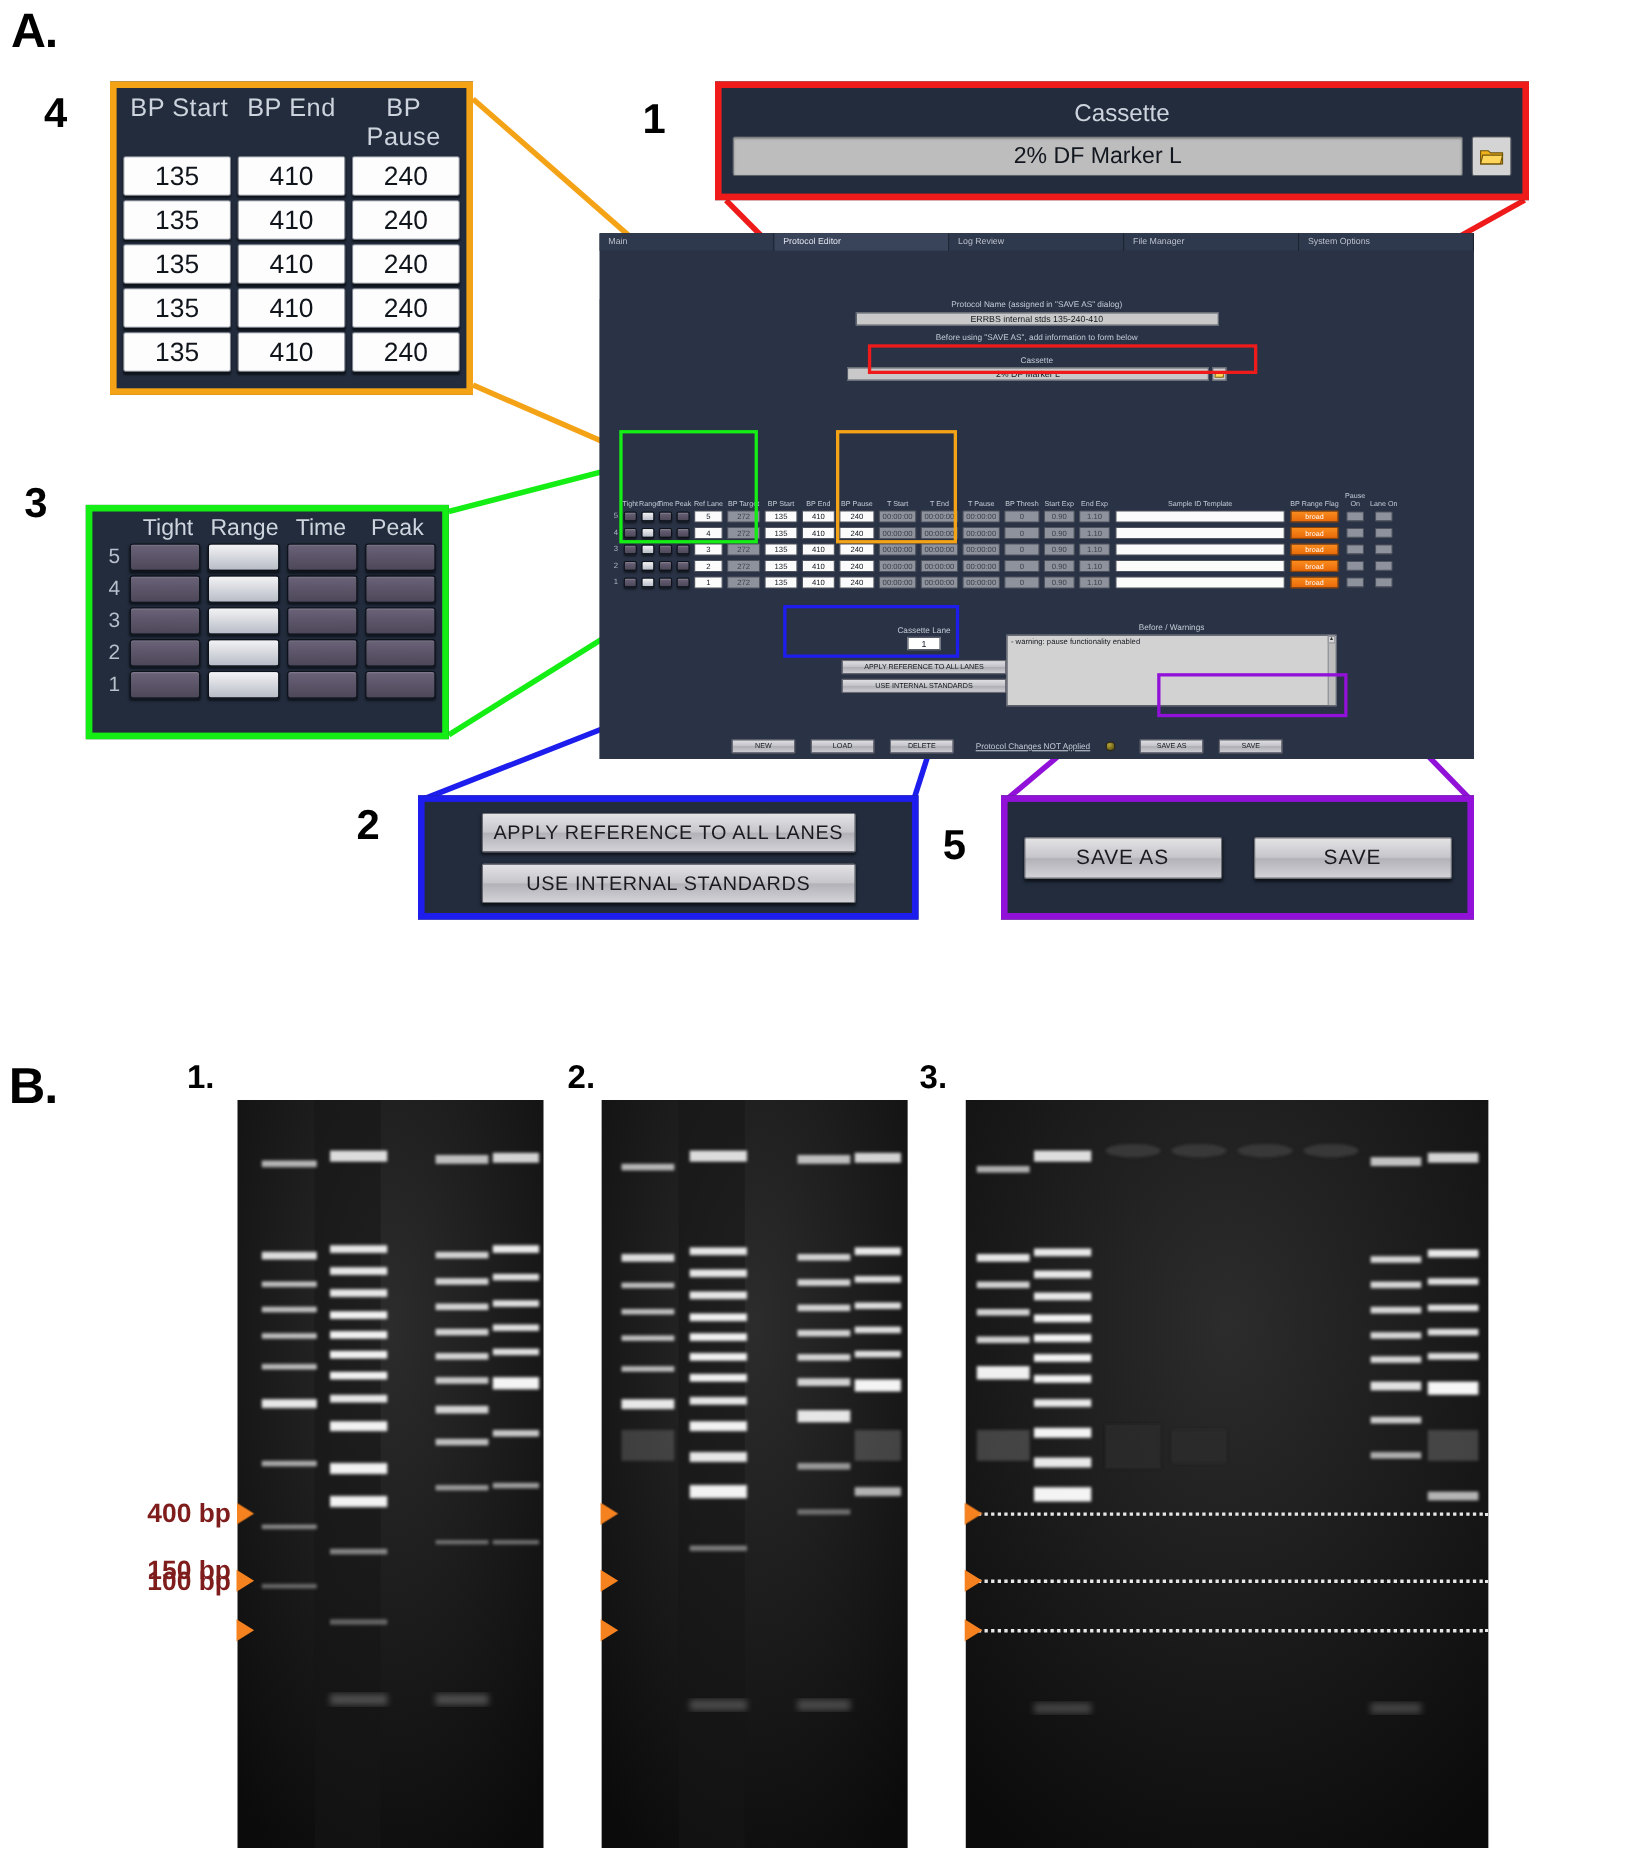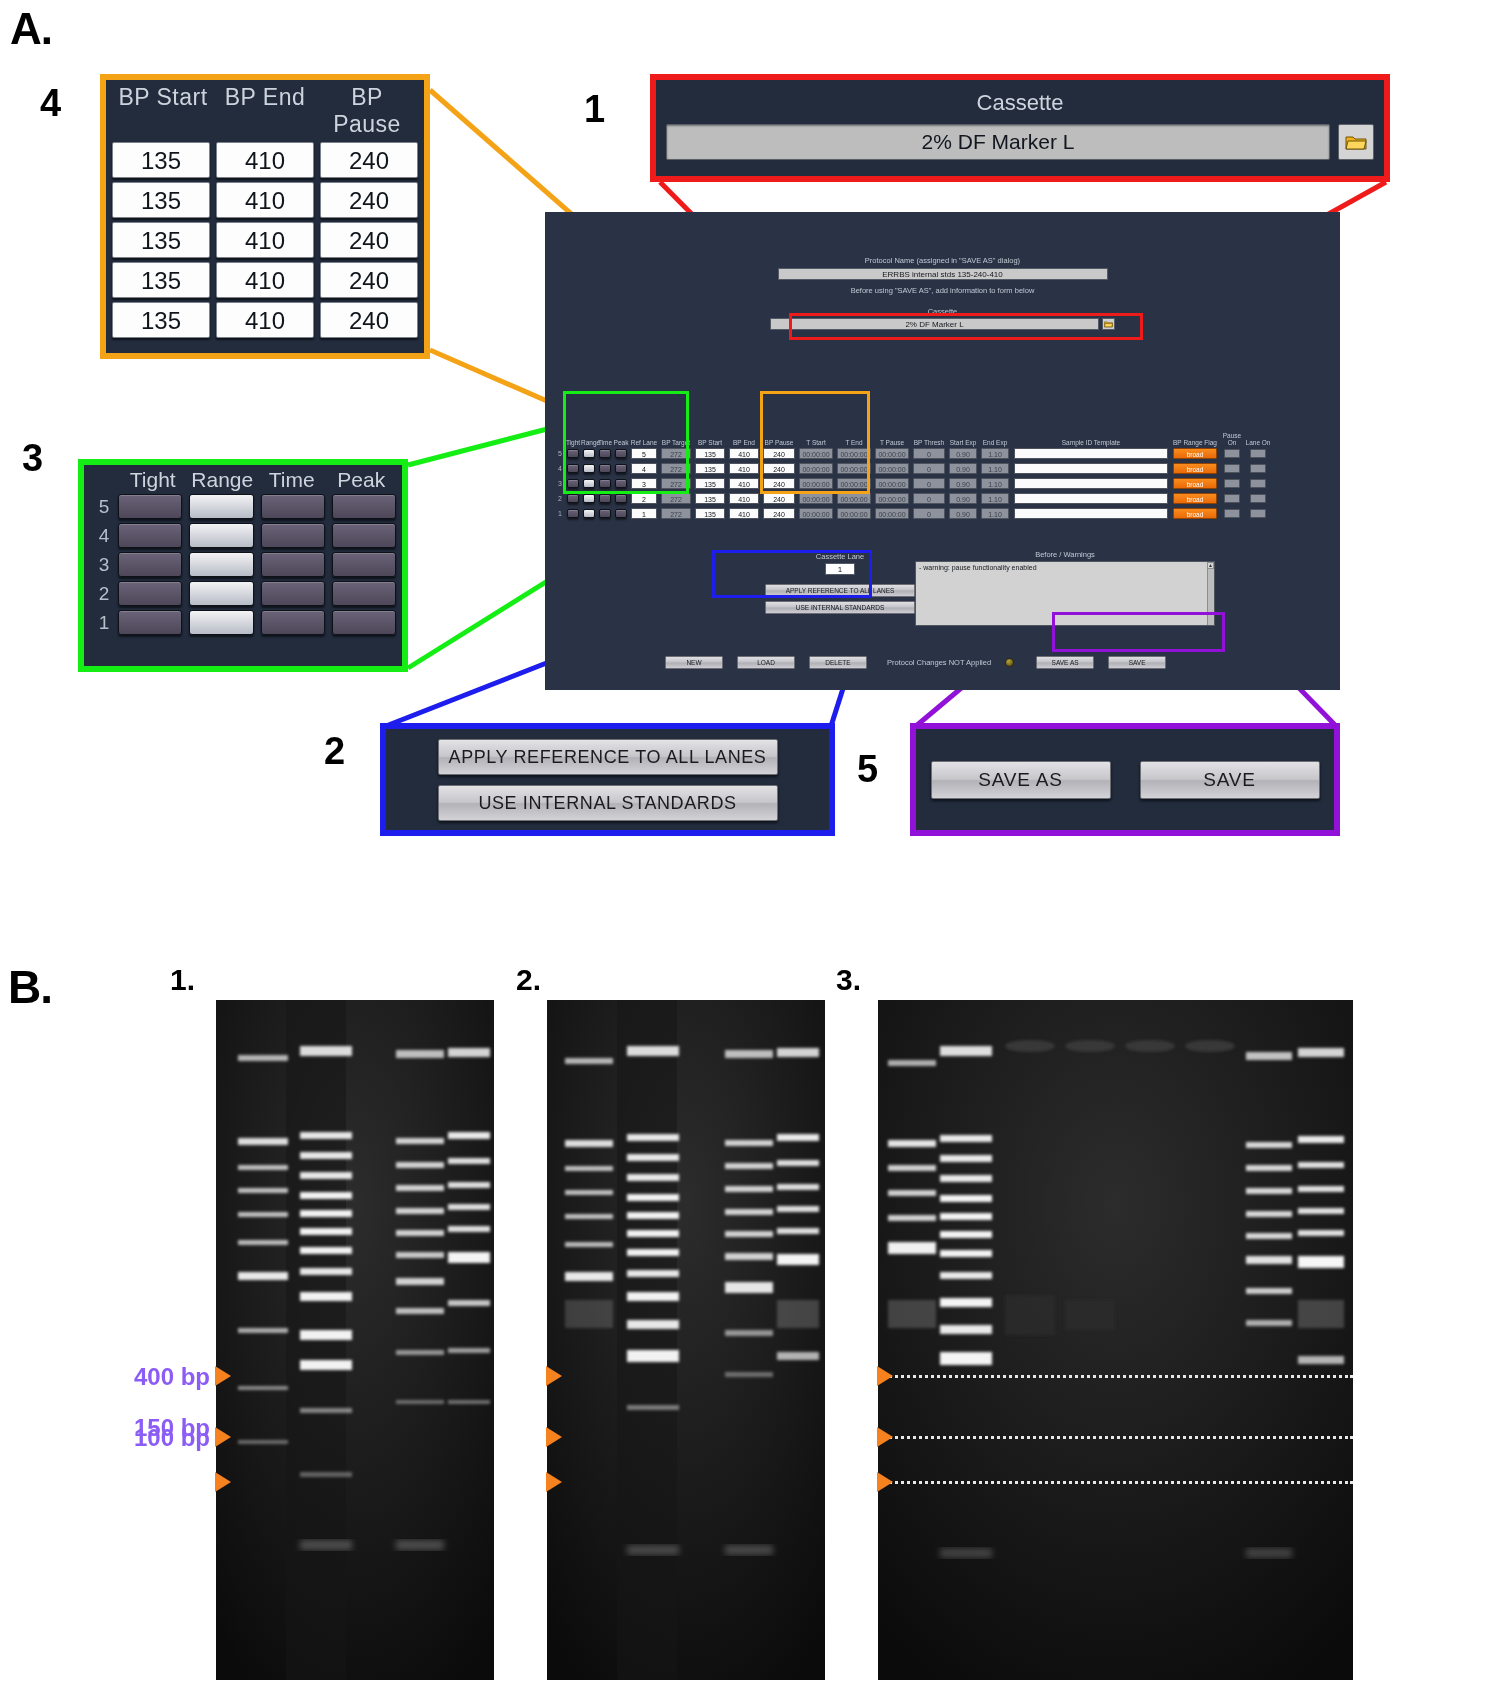--- a/index.html
+++ b/index.html
@@ -190,21 +190,21 @@
     background: radial-gradient(circle at 35% 30%, #b8a33a, #6d6118 70%, #3a340c);
     border: 1px solid #2b2713; display: inline-block; vertical-align: middle;
   }
 
   
   .hl { position: absolute; border-style: solid; pointer-events: none; }
 
   
   .gel { position: absolute; background: #111; }
   .gel-num { position: absolute; font-weight: bold; font-size: 30px; color: #000; }
-  .bp-label { position: absolute; font-weight: bold; font-size: 24px; color: #8b5cf6; text-align: right; }
+  .bp-label { position: absolute; font-weight: bold; font-size: 24px; color: #7f1d1d; text-align: right; }
   .bp-arrow {
     position: absolute; width: 0; height: 0;
     border-top: 10px solid transparent; border-bottom: 10px solid transparent;
     border-left: 16px solid #f5821f;
   }
   .dash-line { position: absolute; height: 0; border-top: 3px dotted #e8e8e8; }
 </style>
 </head>
 <body>
 
@@ -344,20 +344,27 @@
 
   <div class="callout-box" id="box5">
     <div class="save-row">
       <div class="btn-save">SAVE AS</div>
       <div class="btn-save">SAVE</div>
     </div>
   </div>
 
   <div id="app">
 
+    <div class="tabbar">
+      <div class="tab">Main</div>
+      <div class="tab active">Protocol Editor</div>
+      <div class="tab">Log Review</div>
+      <div class="tab">File Manager</div>
+      <div class="tab">System Options</div>
+    </div>
 
     <div class="app-body">
 
       <div class="ctr lbl" style="margin-top:44px;">Protocol Name (assigned in "SAVE AS" dialog)</div>
       <div class="field-wide" style="margin-top:3px;">ERRBS internal stds 135-240-410</div>
       <div class="ctr lbl" style="margin-top:6px;">Before using "SAVE AS", add information to form below</div>
 
       <div class="ctr lbl" style="margin-top:12px;">Cassette</div>
       <div class="cassette-mini-wrap" style="margin-top:2px;">
         <div class="cassette-mini">2% DF Marker L</div>
@@ -713,21 +720,21 @@
       <div class="errbox">
         <span>- warning: pause functionality enabled</span>
         <div class="scrollbar"></div>
         <div class="scroll-up">▲</div>
       </div>
 
       <div style="position:absolute;left:120px;top:400px;display:flex;align-items:center;gap:14px;">
         <div class="mini-btn" style="width:58px;height:13px;line-height:12px;">NEW</div>
         <div class="mini-btn" style="width:58px;height:13px;line-height:12px;">LOAD</div>
         <div class="mini-btn" style="width:58px;height:13px;line-height:12px;">DELETE</div>
-        <div class="lbl" style="margin-left:6px;">Protocol Changes NOT Applied</div>
+        <div class="lbl" style="margin-left:6px;text-decoration:underline;">Protocol Changes NOT Applied</div>
         <div class="led-indicator"></div>
         <div class="mini-btn" style="width:58px;height:13px;line-height:12px;margin-left:8px;">SAVE AS</div>
         <div class="mini-btn" style="width:58px;height:13px;line-height:12px;">SAVE</div>
       </div>
 
     </div>
   </div>
 
   <div class="hl" style="left:789px;top:313px;width:354px;height:27px;border-width:3px;border-color:#ef1b1b;"></div>
   <div class="hl" style="left:563px;top:391px;width:126px;height:103px;border-width:3px;border-color:#14ee14;"></div>

